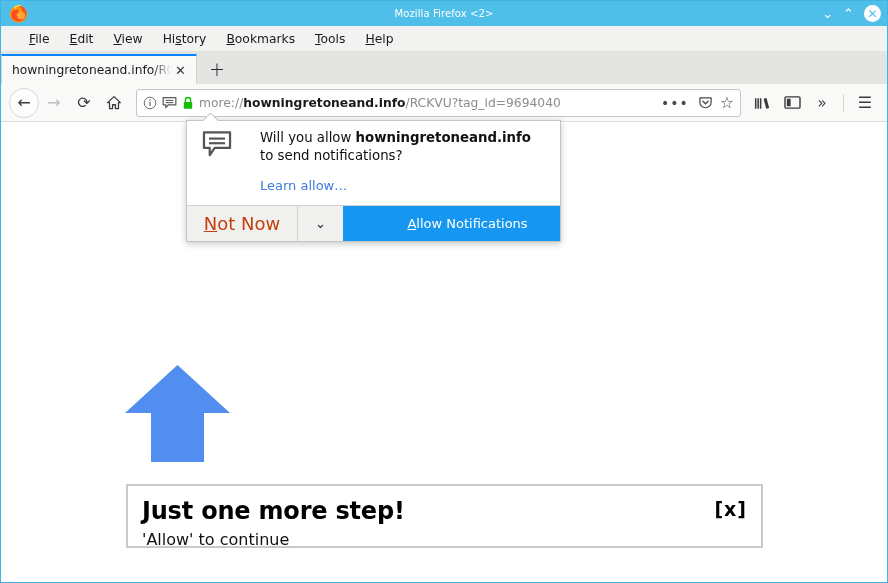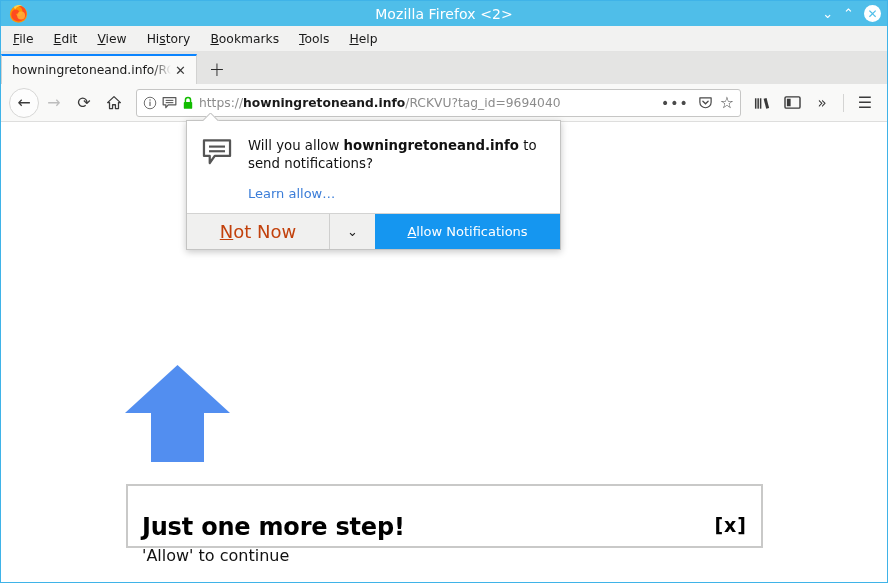--- a/index.html
+++ b/index.html
@@ -9,32 +9,32 @@
     background:#ffffff;position:relative;
   }
   
   #window{position:absolute;inset:0;display:flex;flex-direction:column;
           border:1px solid #3fb3e8;box-sizing:border-box;background:#fff;}
 
   
   #titlebar{height:25px;flex:0 0 25px;background:#4fbee9;position:relative;
             display:flex;align-items:center;}
   #ff-logo{position:absolute;left:7px;top:2px;width:21px;height:21px;}
-  #title-text{width:100%;text-align:center;color:#ffffff;font-size:14px;
+  #title-text{width:100%;text-align:center;color:#ffffff;font-size:10px;
               letter-spacing:.1px;}
   #wincontrols{position:absolute;right:6px;top:0;height:25px;display:flex;
                align-items:center;gap:10px;}
   .winbtn{color:#ffffff;font-size:13px;line-height:1;cursor:default;
           display:flex;align-items:center;justify-content:center;}
   #btn-close{width:17px;height:17px;border-radius:50%;background:#ffffff;
              color:#4fbee9;font-size:12px;font-weight:600;}
 
   
   #menubar{height:25px;flex:0 0 25px;background:#f2f2f1;display:flex;
-           align-items:center;padding-left:12px;gap:20px;
+           align-items:center;padding-left:28px;gap:20px;
            border-bottom:1px solid #e3e3e2;}
   .menu-item{font-size:12.3px;color:#1a1a1a;cursor:default;}
   .menu-item u{text-decoration:underline;}
 
   
   #tabbar{height:32px;flex:0 0 32px;background:#e4e4e3;display:flex;
           align-items:flex-end;position:relative;}
   #tab1{height:30px;width:196px;background:#f9f9f8;border-top:2px solid #0a84ff;
         border-left:1px solid #d2d2d1;border-right:1px solid #d2d2d1;
         box-sizing:border-box;display:flex;align-items:center;
@@ -76,44 +76,44 @@
 
   
   #permpopup{position:absolute;left:185px;top:119px;width:373px;
              background:#ffffff;border:1px solid #c4c4c3;
              box-shadow:0 2px 7px rgba(0,0,0,.22);z-index:40;}
   #popup-tail{position:absolute;left:16px;top:-8px;width:16px;height:8px;
               overflow:hidden;}
   #popup-tail:before{content:"";position:absolute;left:1px;top:2px;width:12px;
               height:12px;background:#fff;border-left:1px solid #c4c4c3;
               border-top:1px solid #c4c4c3;transform:rotate(45deg);}
-  #popup-body{display:flex;gap:16px;padding:16px 16px 11px 15px;}
+  #popup-body{display:flex;gap:28px;padding:8px 16px 11px 15px;}
   #bubble-icon{flex:0 0 30px;padding-top:2px;}
   #popup-textwrap{flex:1;}
   #popup-question{font-size:13.3px;color:#111111;line-height:1.33;}
   #popup-question b{font-weight:700;}
   #popup-learn{display:inline-block;margin-top:14px;font-size:13px;
                color:#3b7dd8;cursor:pointer;}
   #popup-footer{display:flex;border-top:1px solid #d3d3d2;height:35px;}
   #btn-notnow{flex:1;background:#f0f0ef;display:flex;align-items:center;
               justify-content:center;font-size:18px;color:#c2410c;cursor:default;}
   #btn-dropdown{width:45px;background:#f0f0ef;border-left:1px solid #cfcfce;
                 display:flex;align-items:center;justify-content:center;
                 font-size:13px;color:#202020;cursor:default;}
   #btn-allow{width:185px;background:#1596f0;display:flex;align-items:center;
-             justify-content:center;font-size:13px;color:#ffffff;cursor:default;}
+             justify-content:center;font-size:13px;color:#ffffff;cursor:default;padding-left:32px;}
   .akey{text-decoration:underline;}
 
   
   #bigarrow{position:absolute;left:124px;top:243px;width:105px;height:97px;}
 
   
   #pagebox{position:absolute;left:125px;top:362px;width:637px;height:64px;
            background:#ffffff;border:2px solid #c9c9c8;box-sizing:border-box;
-           padding:28px 14px 0 14px;}
+           padding:12px 14px 0 14px;}
   #pagebox-head{display:flex;align-items:flex-start;justify-content:space-between;}
   #pb-title{font-size:24px;font-weight:700;color:#000000;line-height:1.1;
             letter-spacing:-.2px;}
   #pb-close{font-size:19px;font-weight:700;color:#000000;cursor:default;
             letter-spacing:1px;}
   #pb-sub{font-size:16px;color:#111111;margin-top:6px;}
 
   
   #watermark{position:absolute;left:0;right:0;bottom:14px;text-align:center;
              font-size:19px;color:#ddeef8;letter-spacing:.1px;}
@@ -180,21 +180,21 @@
           <rect x="4.4" y="4.2" width="9.2" height="1.3" fill="#5a5a5a"></rect>
           <rect x="4.4" y="6.9" width="9.2" height="1.3" fill="#5a5a5a"></rect>
         </svg>
       </span>
       <span class="url-ico">
         <svg width="12" height="14" viewBox="0 0 14 16">
           <path d="M4 7 V4.6 A3 3 0 0 1 10 4.6 V7" fill="none" stroke="#12bc00" stroke-width="1.7"></path>
           <rect x="2.1" y="6.8" width="9.8" height="8" rx="1" fill="#12bc00"></rect>
         </svg>
       </span>
-      <span id="url-text"><span>https://</span><b>howningretoneand.info</b><span>/RCKVU?tag_id=9694040</span></span>
+      <span id="url-text"><span>more://</span><b>howningretoneand.info</b><span>/RCKVU?tag_id=9694040</span></span>
       <span class="url-ico" id="ico-dots">•••</span>
       <span class="url-ico">
         <svg width="15" height="15" viewBox="0 0 16 16">
           <path d="M2 3 H14 V7.6 A6 6 0 0 1 8 13.6 A6 6 0 0 1 2 7.6 Z" fill="none" stroke="#4a4a4a" stroke-width="1.3" stroke-linejoin="round"></path>
           <path d="M5.2 6.6 L8 9.3 L10.8 6.6" fill="none" stroke="#4a4a4a" stroke-width="1.4" stroke-linecap="round"></path>
         </svg>
       </span>
       <span class="url-ico" style="font-size:16px;color:#4a4a4a;padding-left:2px;">☆</span>
     </div>
 

